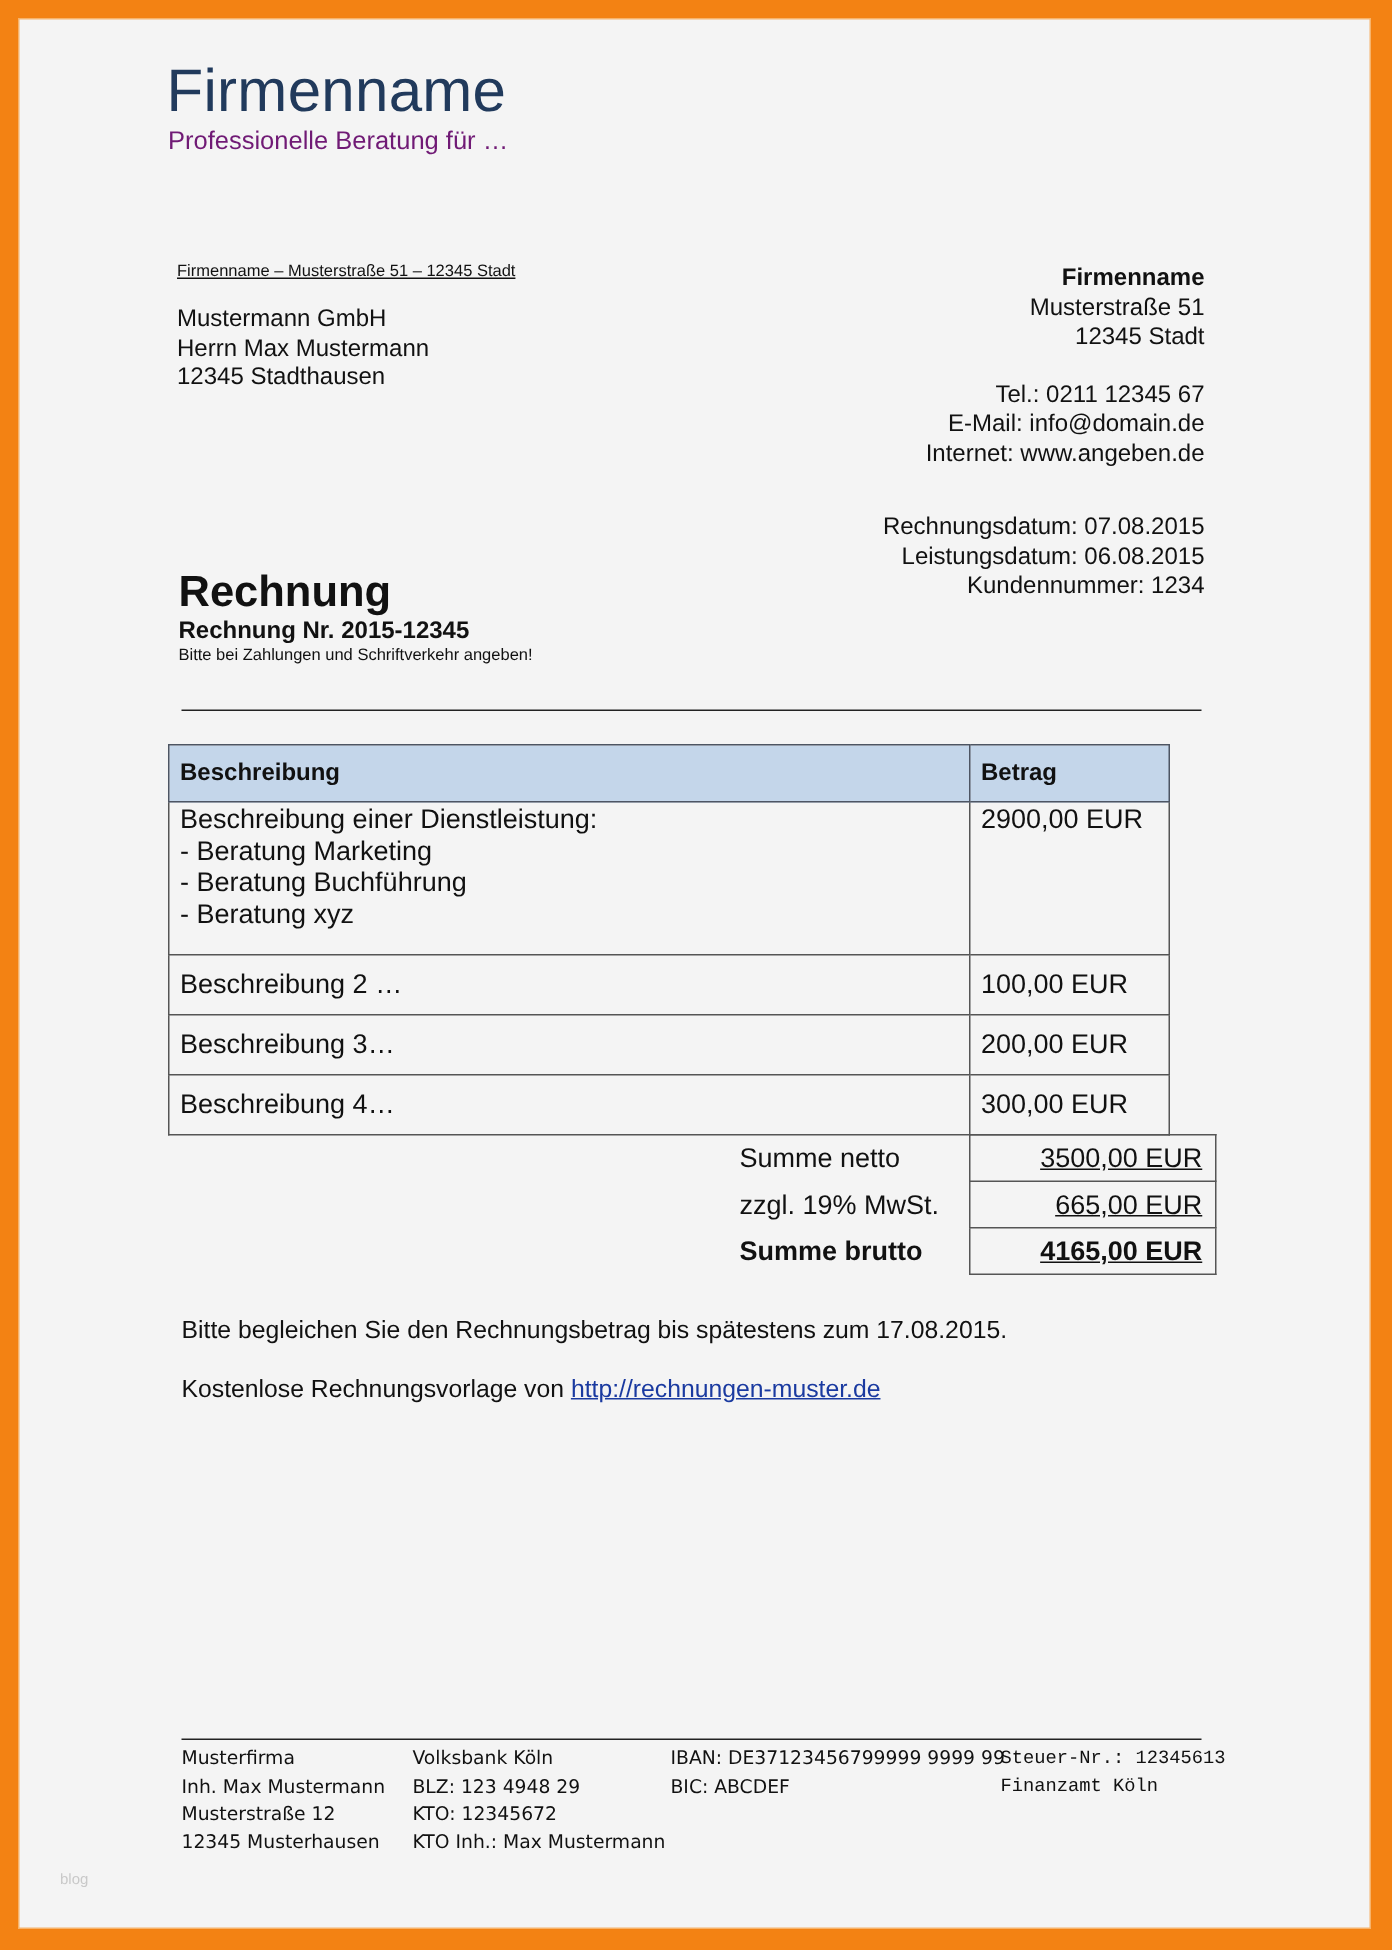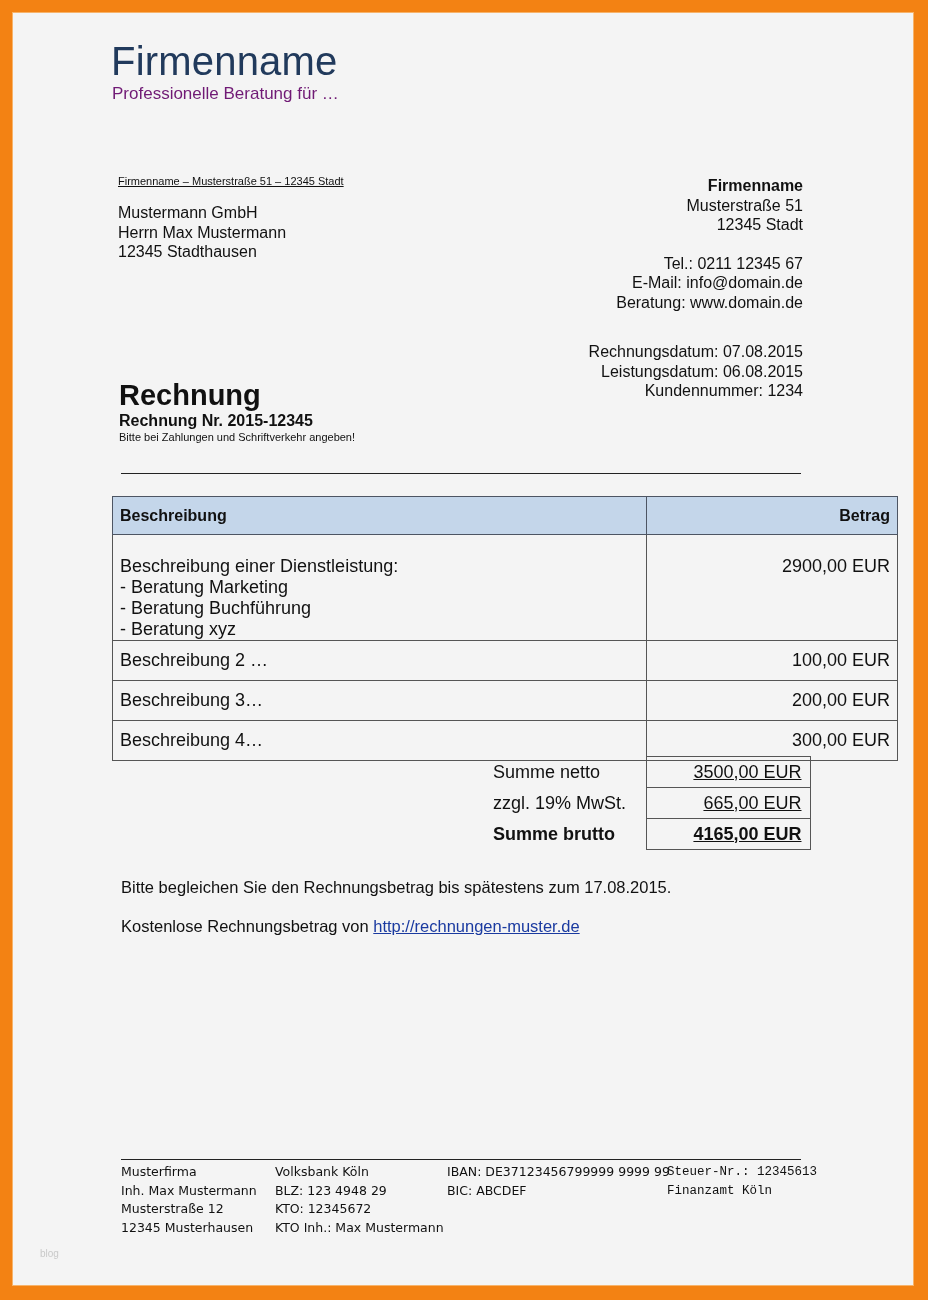--- a/index.html
+++ b/index.html
@@ -60,37 +60,37 @@
       left: 106px; top: 418px;
       font-size: 11px;
     }
     .rule {
       position: absolute; left: 108px; width: 680px;
       height: 1px; background: #222;
     }
 
     table.items {
       position: absolute; left: 99px; top: 483px;
-      width: 786px; border-collapse: collapse;
+      width: 668px; border-collapse: collapse;
       font-size: 18px;
     }
     table.items td {
       border: 1px solid #555;
       padding: 0 7px;
       vertical-align: top;
     }
     table.items tr.head td {
       background: #c4d6ea;
       font-size: 16px; font-weight: bold;
       height: 38px; vertical-align: middle;
       border-color: #4d5563;
     }
     table.items td.desc { width: 534px; }
-    table.items td.amt { text-align: right; }
-    table.items tr.multi td { height: 102px; padding-top: 21px; line-height: 21px; }
+    table.items td.amt { }
+    table.items tr.multi td { height: 102px; padding-top: 1px; line-height: 21px; }
     table.items tr.single td { height: 40px; vertical-align: middle; }
 
     table.totals {
       position: absolute; left: 470px; top: 743px;
       border-collapse: collapse; font-size: 18px;
     }
     table.totals td { height: 31px; vertical-align: middle; }
     table.totals td.lbl { width: 163px; padding-left: 10px; }
     table.totals td.val {
       width: 164px; text-align: right; padding-right: 8px;
@@ -130,21 +130,21 @@
     <div>12345 Stadthausen</div>
   </div>
 
   <div class="abs company-block">
     <div class="bold">Firmenname</div>
     <div>Musterstraße 51</div>
     <div>12345 Stadt</div>
     <div class="gap"></div>
     <div>Tel.: 0211 12345 67</div>
     <div>E-Mail: info@domain.de</div>
-    <div>Beratung: www.domain.de</div>
+    <div>Internet: www.angeben.de</div>
   </div>
 
   <div class="abs invoice-heading">Rechnung</div>
 
   <div class="abs meta-block">
     <div>Rechnungsdatum: 07.08.2015</div>
     <div>Leistungsdatum: 06.08.2015</div>
     <div>Kundennummer: 1234</div>
   </div>
 
@@ -195,21 +195,21 @@
     </tr>
     <tr class="bold">
       <td class="lbl">Summe brutto</td>
       <td class="val">4165,00 EUR</td>
     </tr>
   </tbody>
     </table>
 
   <div class="abs payment-note">Bitte begleichen Sie den Rechnungsbetrag bis spätestens zum 17.08.2015.</div>
   <div class="abs template-note">
-    <span>Kostenlose Rechnungsbetrag von </span><a href="#">http://rechnungen-muster.de</a>
+    <span>Kostenlose Rechnungsvorlage von </span><a href="#">http://rechnungen-muster.de</a>
   </div>
 
   <div class="rule" style="top:1146px;"></div>
 
   <div class="footer">
     <div class="col" style="left:0;">
       <div>Musterfirma</div>
       <div>Inh. Max Mustermann</div>
       <div>Musterstraße 12</div>
       <div>12345 Musterhausen</div>

